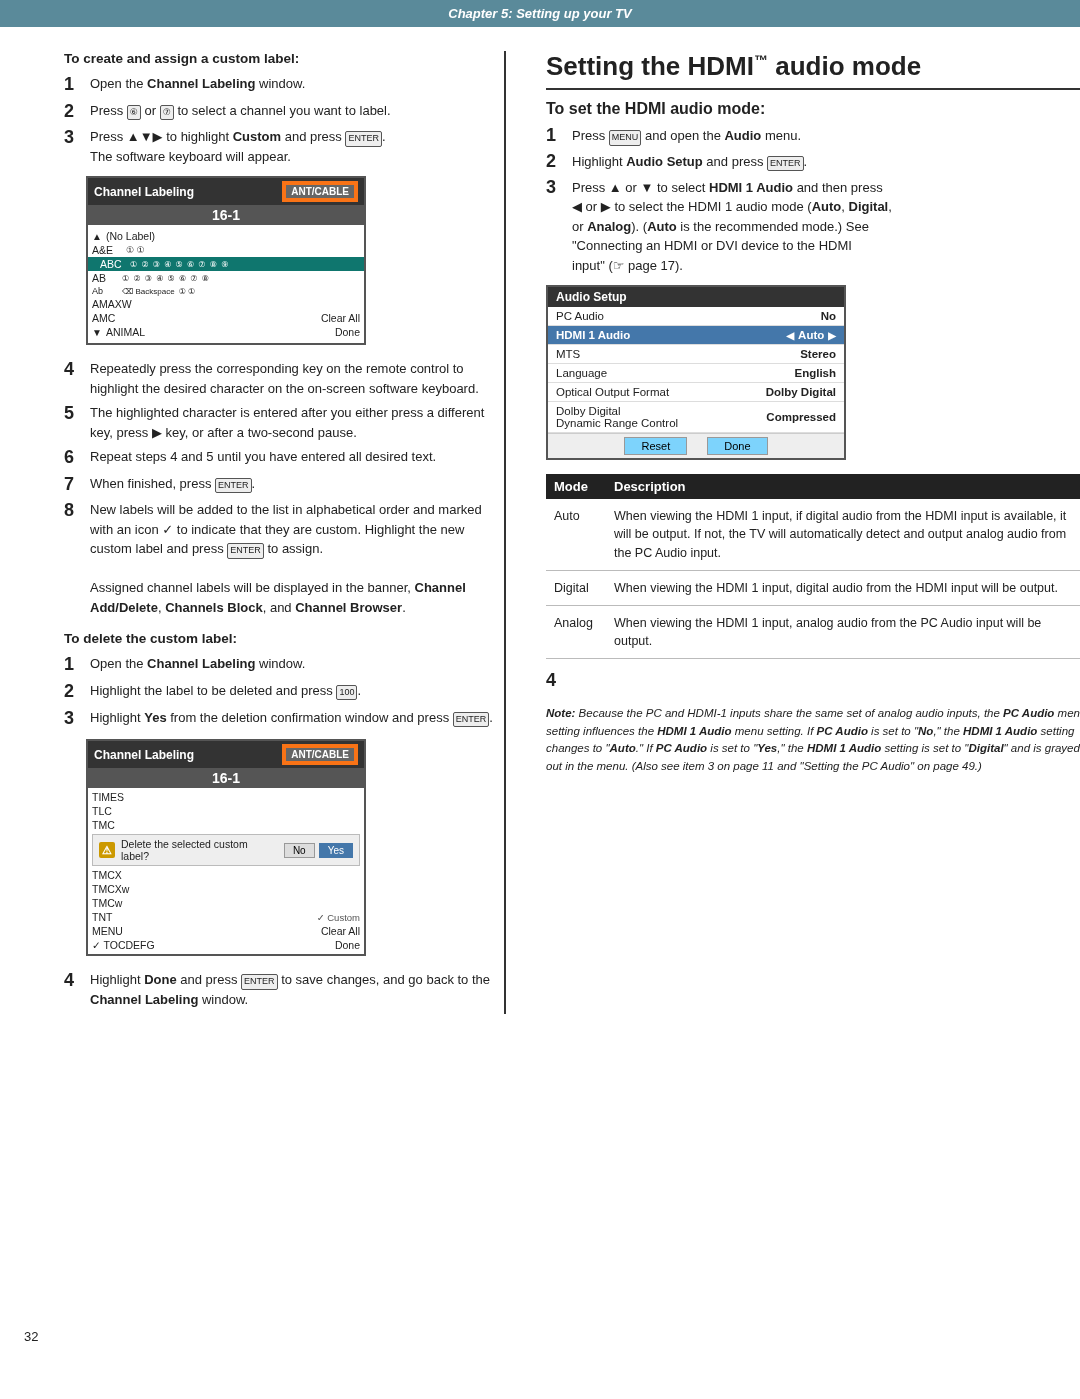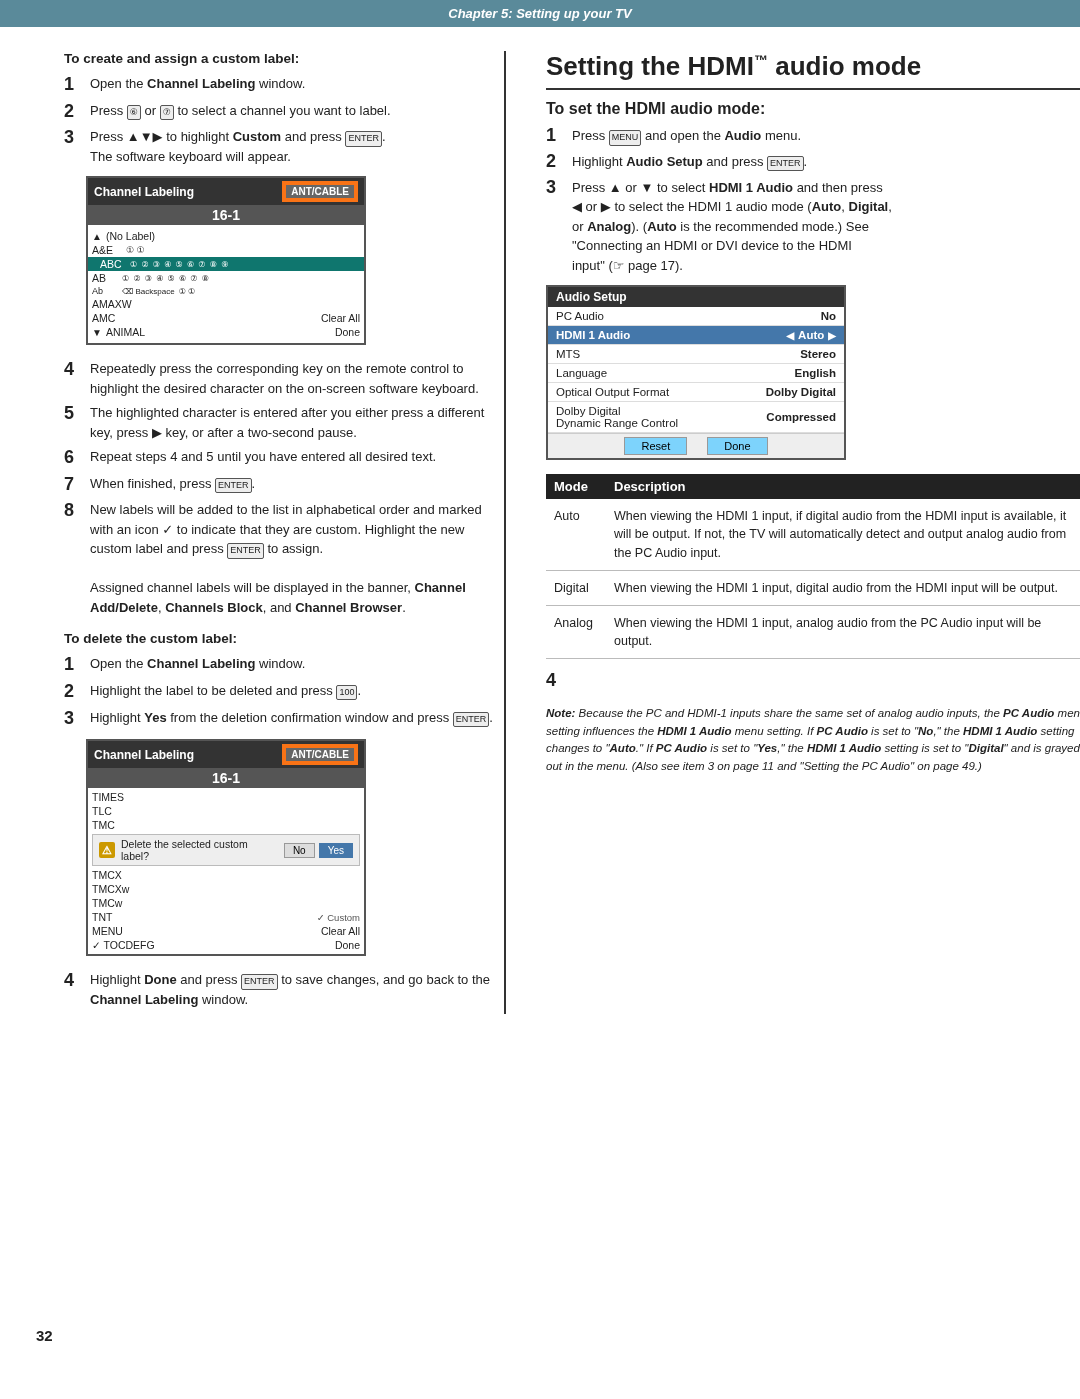--- a/index.html
+++ b/index.html
@@ -246,23 +246,23 @@
 
     .note-text {
       font-size: 11.5px;
       line-height: 1.55;
       margin-top: 8px;
     }
 
     .page-number {
       position: absolute;
       bottom: 16px;
-      left: 36px;
-      font-weight: bold;
-      font-size: 15px;
+      left: 24px;
+      font-weight: normal;
+      font-size: 13px;
     }
 
     .page-wrapper {
       position: relative;
       min-height: 1360px;
     }
 
     
     .delete-heading {
       font-weight: bold;

